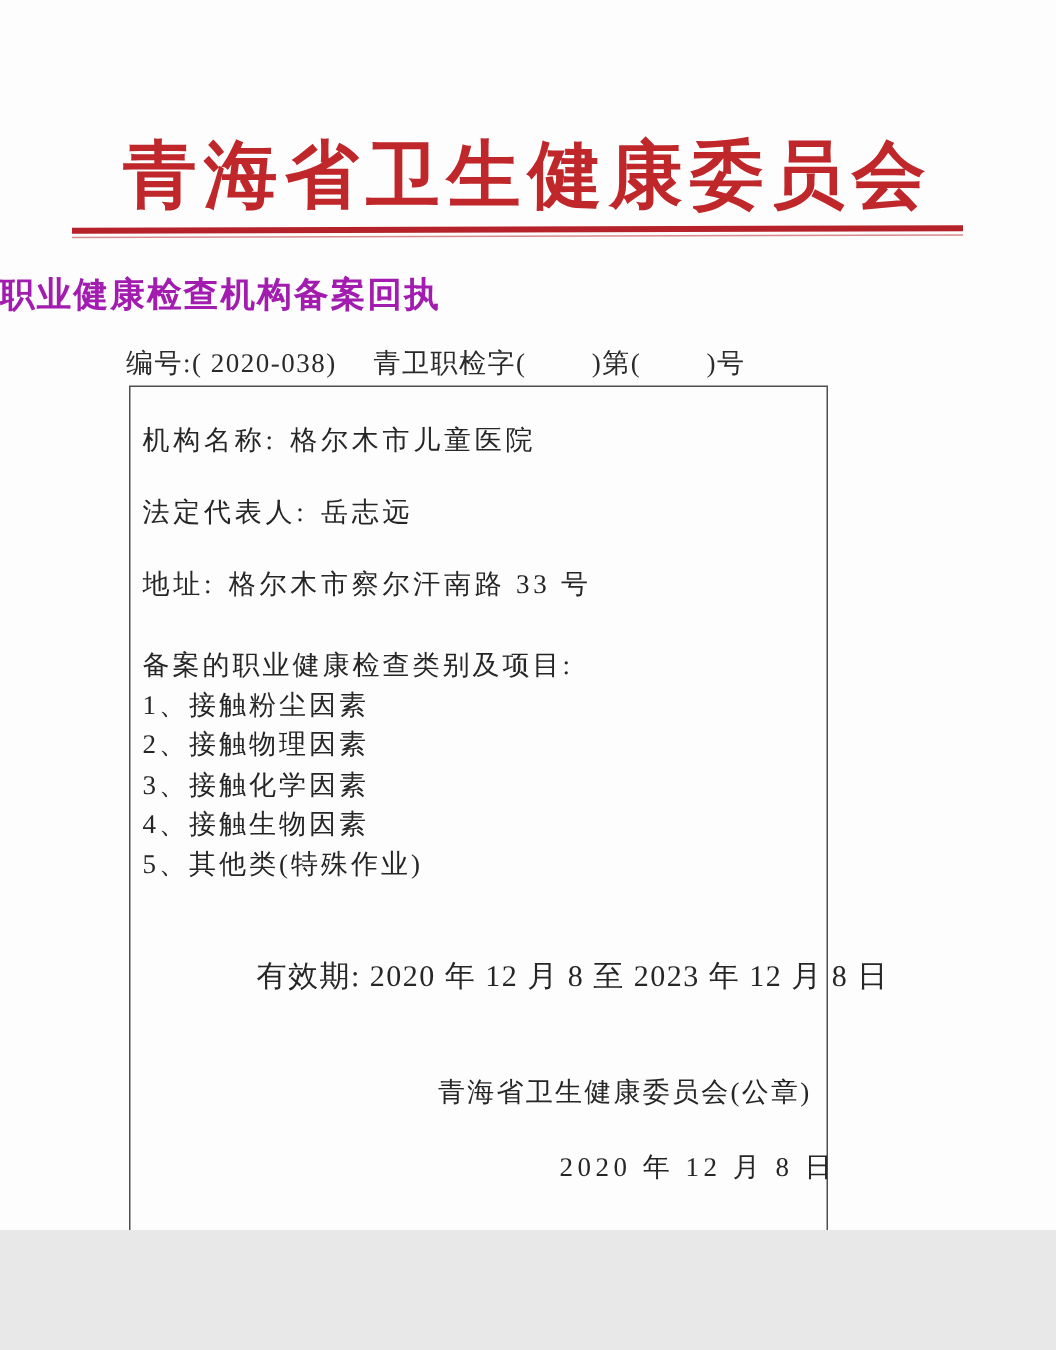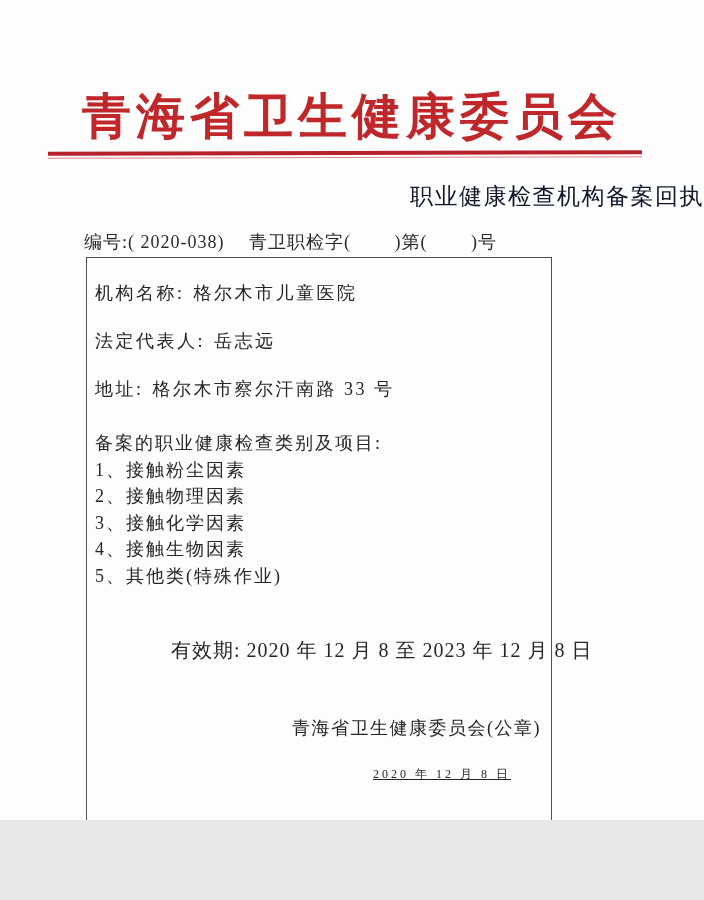--- a/index.html
+++ b/index.html
@@ -24,23 +24,23 @@
     margin:0;
   }
   .rule-top{
     position:absolute;top:151px;left:48px;width:594px;
     transform:rotate(-0.15deg);
   }
   .rule-top .thick{height:4px;background:var(--rule-red);}
   .rule-top .thin{height:1px;background:#d9898c;margin-top:2px;}
   .doc-title{
     position:absolute;top:181px;left:0;width:100%;
-    text-align:right;
-    font-size:23px;font-weight:400;
-    letter-spacing:1.5px;color:#0f172a;
+    text-align:left;
+    font-size:23px;font-weight:700;
+    letter-spacing:1.5px;color:#a21caf;
     margin:0;
   }
   .serial-line{
     position:absolute;top:230px;left:84px;
     font-size:18px;letter-spacing:1px;
     white-space:pre;color:#2a2a2a;
   }
   .form-box{
     position:absolute;top:257px;left:86px;
     width:466px;height:580px;
@@ -59,21 +59,21 @@
   .validity-line{
     position:absolute;left:84px;top:379px;
     font-size:20px;letter-spacing:1px;white-space:nowrap;
   }
   .issuer-line{
     position:absolute;left:205px;top:458px;
     font-size:18px;letter-spacing:1.5px;white-space:nowrap;
   }
   .issue-date{
     position:absolute;left:286px;top:508px;
-    font-size:12px;letter-spacing:3px;white-space:nowrap;text-decoration:underline;
+    font-size:18px;letter-spacing:3px;white-space:nowrap;
   }
   .rule-bottom{
     position:absolute;top:865px;left:60px;width:530px;
     transform:rotate(-0.3deg);
   }
   .rule-bottom .thin{height:1.5px;background:#c8575b;}
   .rule-bottom .thick{height:4px;background:var(--rule-red);margin-top:3px;}
 </style>
 </head>
 <body>

